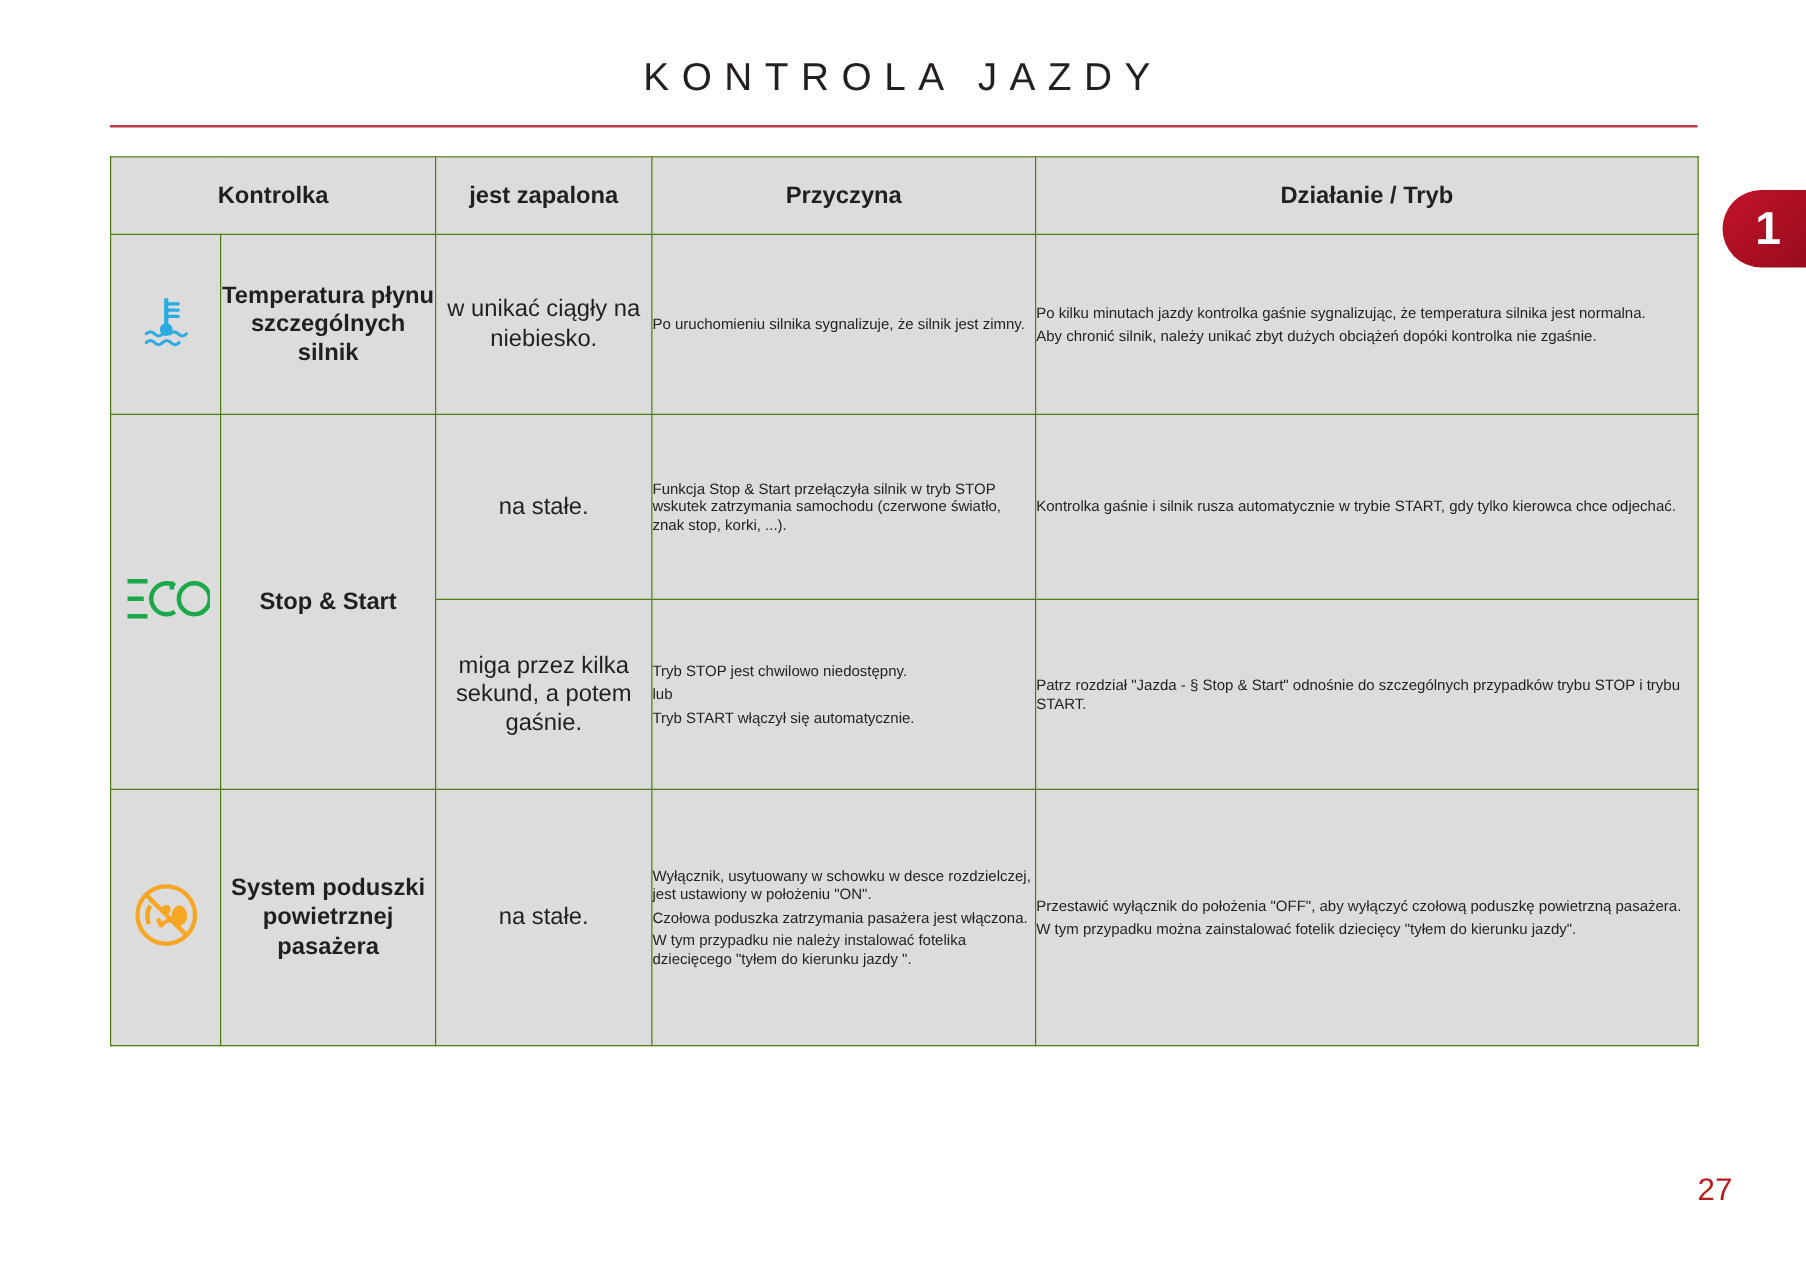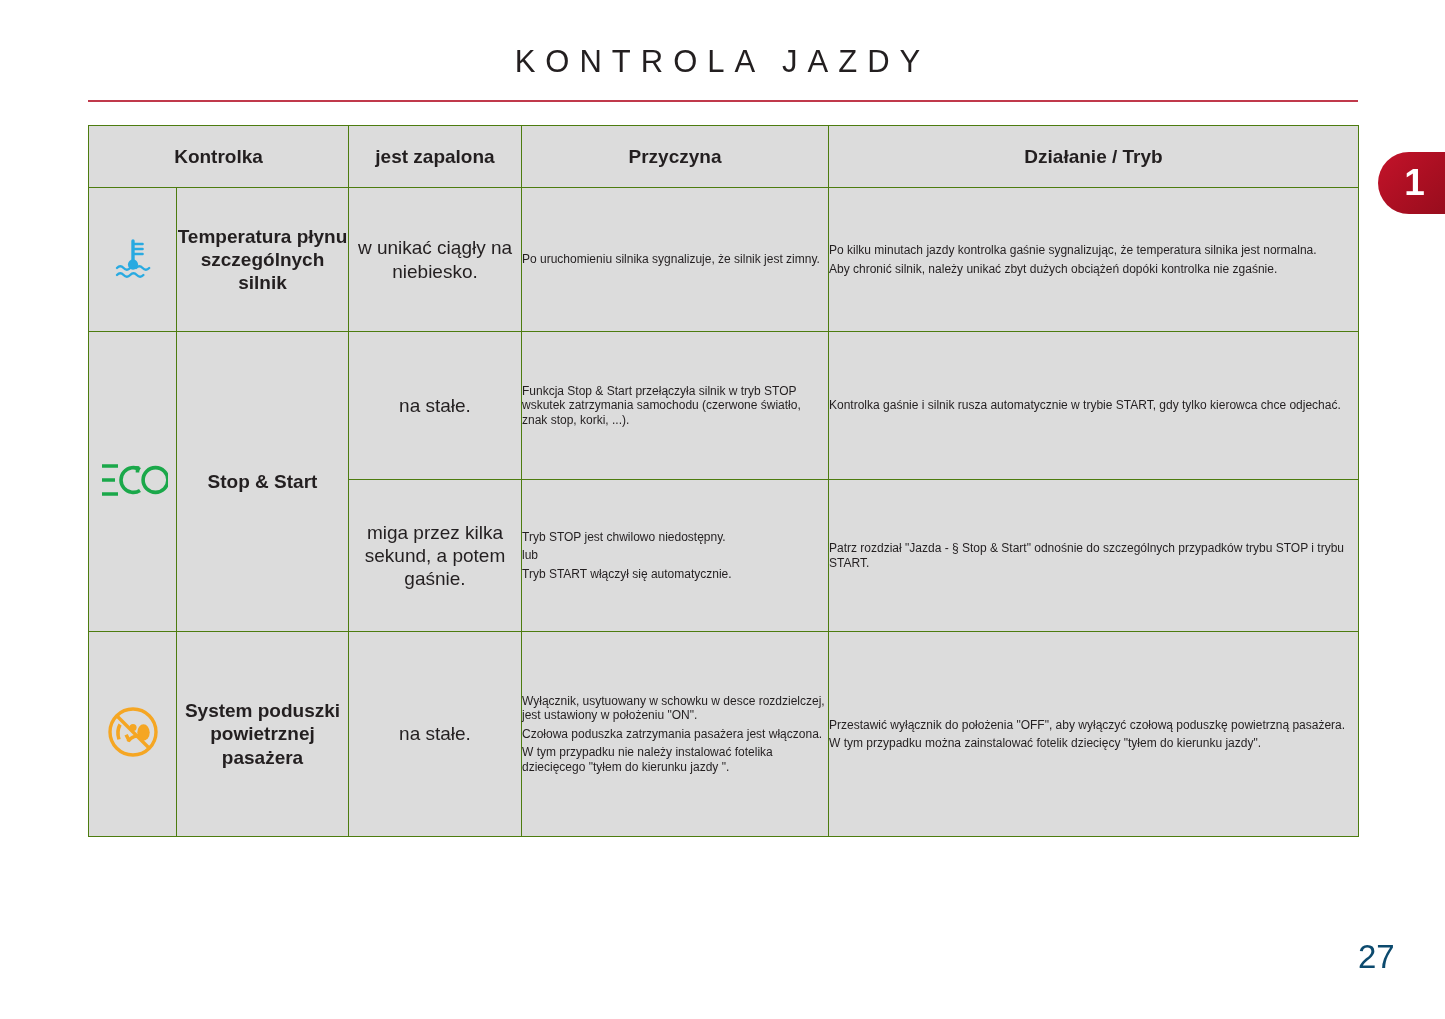--- a/index.html
+++ b/index.html
@@ -51,22 +51,22 @@
     align-items: center;
     justify-content: center;
     padding-left: 6px;
     box-sizing: border-box;
   }
 
   .page-number {
     position: absolute;
     top: 938px;
     left: 1358px;
-    font-size: 33px;
-    color: #0c4a6e;
+    font-size: 25px;
+    color: #b91c1c;
   }
 
   table.warn-table {
     position: absolute;
     top: 125px;
     left: 88px;
     width: 1270px;
     border-collapse: collapse;
     table-layout: fixed;
   }

